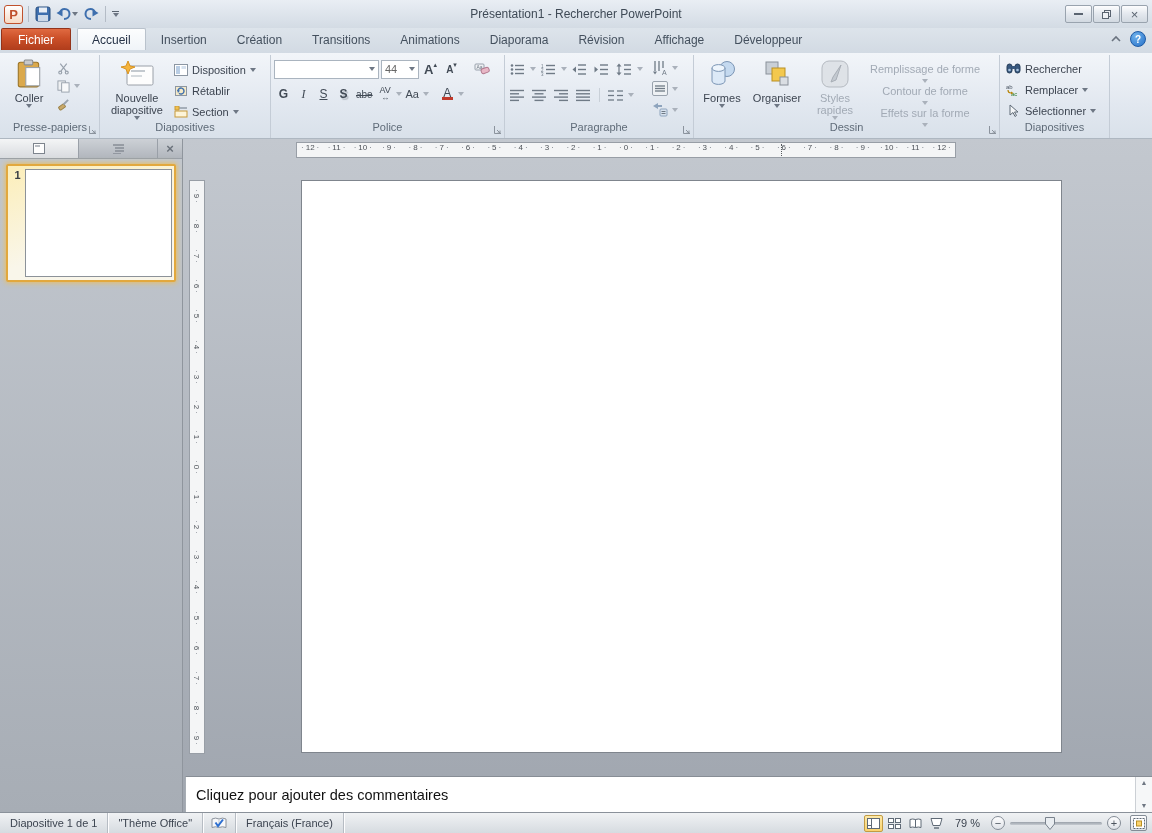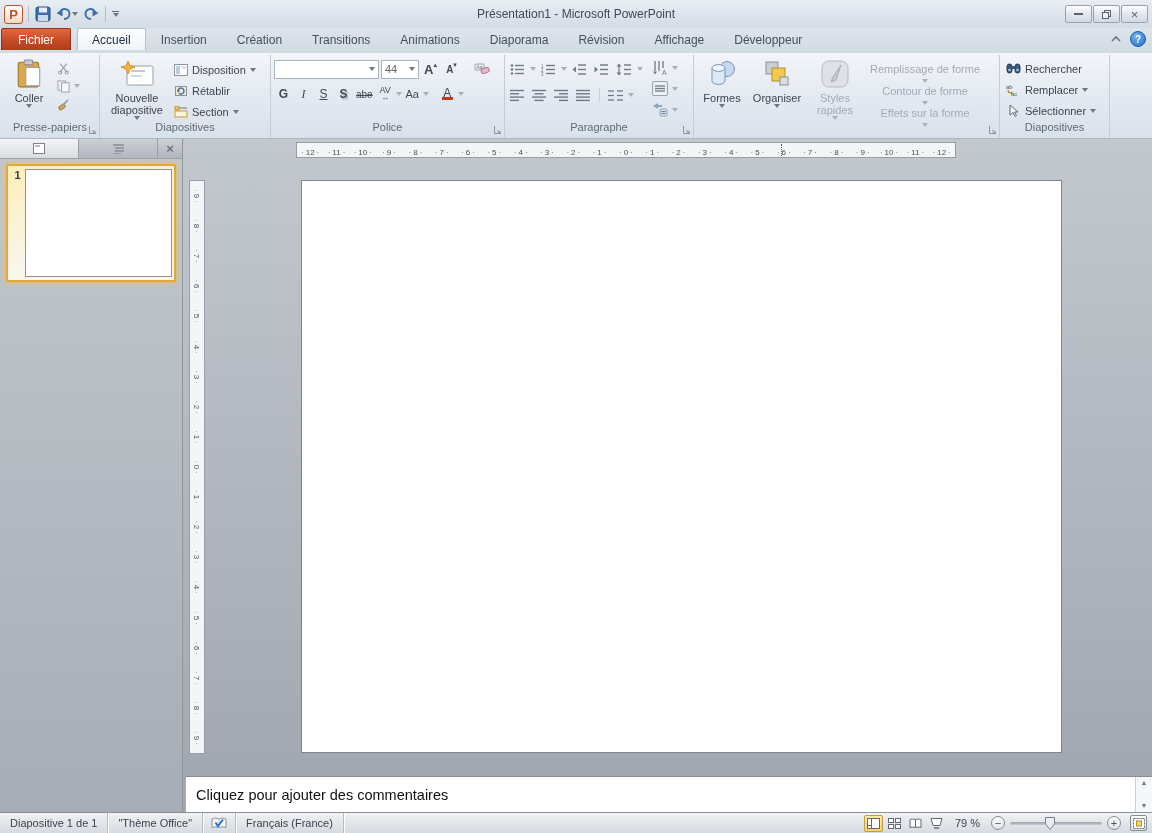--- a/index.html
+++ b/index.html
@@ -50,21 +50,21 @@
   .panel-tabs { height:20px; display:flex; border-bottom:1px solid #9aa0a8; background:linear-gradient(#d6d9dd,#b9bec4); }
   .ptab { flex:1; display:flex; align-items:center; justify-content:center; border-right:1px solid #9aa0a8; background:linear-gradient(#cdd1d6,#b1b6bd); }
   .ptab.active { background:linear-gradient(#f4f5f6,#d8dbdf); }
   .pclose { width:24px; display:flex; align-items:center; justify-content:center; color:#6b727b; font-size:13px; font-weight:bold; background:linear-gradient(#cdd1d6,#b1b6bd); }
   .thumbs { flex:1; padding:5px 0 0 6px; }
   .thumb-sel { width:170px; height:118px; border:2px solid #e2a83d; border-radius:2px; background:linear-gradient(160deg,#fceeb9,#f9f6ea 60%); box-shadow:0 0 5px 1px rgba(235,190,90,.9); display:flex; padding:3px 2px; }
   .thumb-num { width:15px; font-size:11px; font-weight:bold; color:#3a3f45; text-align:center; }
   .thumb-page { flex:1; background:#fff; border:1px solid #8c9299; }
 
   .editor { flex:1; position:relative; }
-  .hruler { position:absolute; top:3px; left:113px; width:660px; height:16px; background:#f4f5f6; border:1px solid #989ea6; display:flex; align-items:flex-end; font-size:8px; color:#4d5258; overflow:hidden; }
+  .hruler { position:absolute; top:3px; left:113px; width:660px; height:16px; background:#f4f5f6; border:1px solid #989ea6; display:flex; align-items:flex-start; font-size:8px; color:#4d5258; overflow:hidden; }
   .hruler span { flex:1; text-align:center; white-space:nowrap; }
   .hruler span::before, .hruler span::after { content:"·"; margin:0 2px; color:#7a8089; }
   .ruler-cursor { position:absolute; left:73.5%; top:1px; bottom:1px; width:1px; border-left:1px dotted #55595e; }
   .vruler { position:absolute; top:41px; left:6px; width:16px; height:574px; background:#f4f5f6; border:1px solid #989ea6; display:flex; flex-direction:column; font-size:8px; color:#4d5258; overflow:hidden; }
   .vruler span { flex:1; display:flex; align-items:center; justify-content:center; transform:rotate(90deg); white-space:nowrap; }
   .vruler span::before, .vruler span::after { content:"·"; margin:0 2px; color:#7a8089; }
   .slide { position:absolute; top:41px; left:118px; width:761px; height:573px; background:#fff; border:1px solid #7f858d; }
   .comments { position:absolute; left:2px; right:0; bottom:0; height:36px; background:#fff; border-top:1px solid #878d95; border-left:1px solid #a7adb4; display:flex; align-items:center; }
   .comments-text { flex:1; padding-left:10px; font-size:14.5px; color:#111; }
   .mini-scroll { width:17px; height:100%; border-left:1px solid #ccd0d5; display:flex; flex-direction:column; justify-content:space-between; padding:2px 0; align-items:center; background:#f6f7f8; }
@@ -110,21 +110,21 @@
             <path d="M12 7 C12 4.2 9.5 3 7.5 3 C4.2 3 2.5 5.4 2.5 8 C2.5 10.8 4.8 13 8 13" fill="none" stroke="#3e6fae" stroke-width="2"></path>
             <polygon points="15.5,7 9.5,3.5 9.5,10.5" fill="#3e6fae"></polygon>
           </svg>
       </button>
       <span class="qat-sep"></span>
       <button class="qat-btn" style="flex-direction:column;gap:1px;">
         <span style="width:7px;height:1.5px;background:#5a6470;display:block;"></span>
         <span class="caret"></span>
       </button>
     </div>
-    <div class="title-text">Présentation1 - Microsoft PowerPoint</div>
+    <div class="title-text">Présentation1 - Rechercher PowerPoint</div>
     <div class="winctrl">
       <div class="winbtn">
           <span style="width:9px;height:2px;background:#5a6470;display:block;"></span>
         </div>
       <div class="winbtn">
         <svg width="11" height="11" viewBox="0 0 11 11">
             <rect x="3.5" y="1.5" width="6" height="6" fill="none" stroke="#5a6470"></rect>
             <rect x="1.5" y="3.5" width="6" height="6" fill="#eef1f4" stroke="#5a6470"></rect>
           </svg>
       </div>
@@ -501,20 +501,21 @@
           <div class="sbtn dim">
             <svg width="15" height="13" viewBox="0 0 15 13">
                 <ellipse cx="7.5" cy="6.5" rx="6" ry="5" fill="#d4d9df" stroke="#a6acb4"></ellipse>
                 <ellipse cx="6" cy="5" rx="3" ry="2" fill="#e9edf1"></ellipse>
               </svg>
             <span>Effets sur la forme</span>
             <span class="caret dis"></span>
           </div>
         </div>
       </div>
+      <div class="grp-label">Dessin</div>
       <svg class="launcher" width="9" height="9" viewBox="0 0 9 9">
           <path d="M1.5 0 V7.5 H8" fill="none" stroke="#8b939d"></path>
           <path d="M4 4 L7 7 M7 4.5 V7 H4.5" fill="none" stroke="#8b939d"></path>
         </svg>
     </div>
 
     <div class="group" style="width:110px;">
       <div class="grp-body">
         <div class="col" style="padding-top:2px; gap:0;">
           <div class="sbtn">

